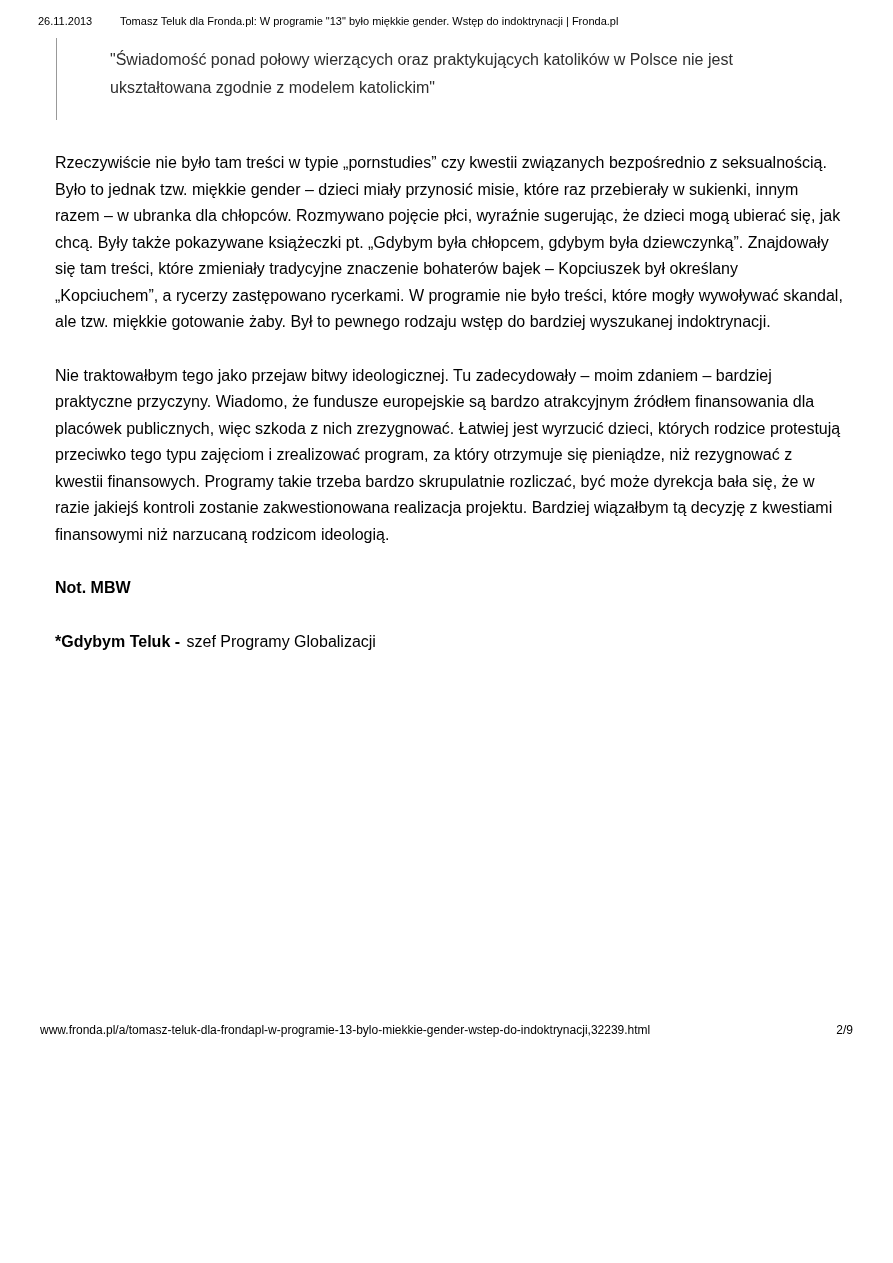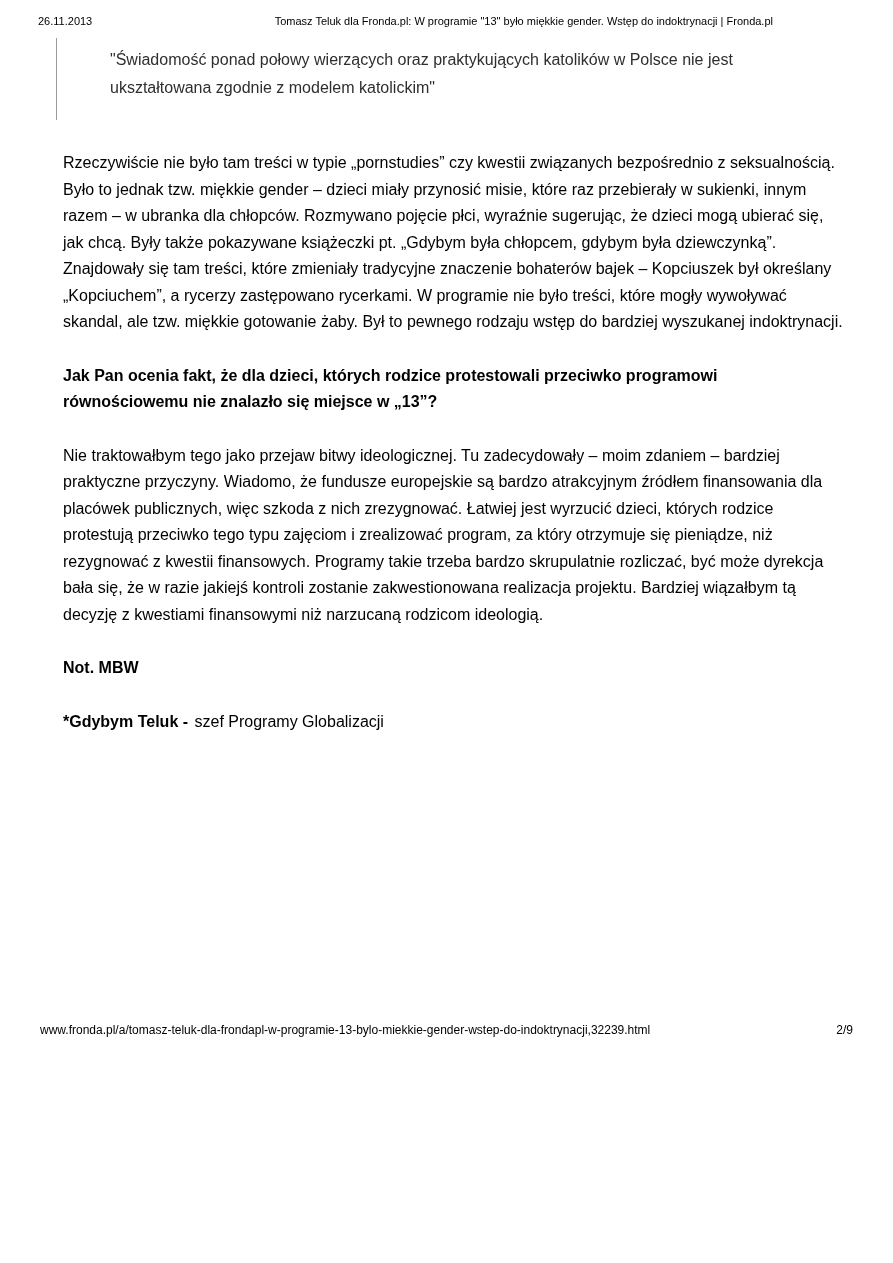--- a/index.html
+++ b/index.html
@@ -28,41 +28,41 @@
     color: #000;
   }
   .print-date {
     position: absolute;
     left: 38px;
     top: 0;
     white-space: nowrap;
   }
   .doc-title {
     display: block;
-    text-align: right;
+    text-align: left;
     padding: 0 120px;
   }
   
   .content {
     position: absolute;
     top: 38px;
     left: 55px;
     right: 50px;
     font-size: 16px;
     line-height: 26.5px;
     color: #000;
   }
   blockquote.pull-quote {
     border-left: 1px solid #999;
     margin: 0 0 30px 1px;
     padding: 8px 52px 18px 53px;
     color: #2e2e2e;
     line-height: 28px;
   }
-  .content p { margin: 0 0 27px 8px; }
+  .content p { margin: 0 0 27px 0; }
   .bold { font-weight: bold; }
   .sig-role { margin-left: 2px; }
   
   .print-footer {
     position: absolute;
     bottom: 20px;
     left: 40px;
     right: 40px;
     display: flex;
     justify-content: space-between;
@@ -81,21 +81,20 @@
     <span class="print-date">26.11.2013</span>
     <span class="doc-title">Tomasz Teluk dla Fronda.pl: W programie "13" było miękkie gender. Wstęp do indoktrynacji | Fronda.pl</span>
   </header>
 
   <main class="content">
 
     <blockquote class="pull-quote">"Świadomość ponad połowy wierzących oraz praktykujących katolików w Polsce nie jest ukształtowana zgodnie z modelem katolickim"</blockquote>
 
     <p>Rzeczywiście nie było tam treści w typie „pornstudies” czy kwestii związanych bezpośrednio z seksualnością. Było to jednak tzw. miękkie gender – dzieci miały przynosić misie, które raz przebierały w sukienki, innym razem – w ubranka dla chłopców. Rozmywano pojęcie płci, wyraźnie sugerując, że dzieci mogą ubierać się, jak chcą. Były także pokazywane książeczki pt. „Gdybym była chłopcem, gdybym była dziewczynką”. Znajdowały się tam treści, które zmieniały tradycyjne znaczenie bohaterów bajek – Kopciuszek był określany „Kopciuchem”, a rycerzy zastępowano rycerkami. W programie nie było treści, które mogły wywoływać skandal, ale tzw. miękkie gotowanie żaby. Był to pewnego rodzaju wstęp do bardziej wyszukanej indoktrynacji.</p>
 
-    <p class="bold">Jak Pan ocenia fakt, że dla dzieci, których rodzice protestowali przeciwko programowi równościowemu nie znalazło się miejsce w „13”?</p>
 
     <p>Nie traktowałbym tego jako przejaw bitwy ideologicznej. Tu zadecydowały – moim zdaniem – bardziej praktyczne przyczyny. Wiadomo, że fundusze europejskie są bardzo atrakcyjnym źródłem finansowania dla placówek publicznych, więc szkoda z nich zrezygnować. Łatwiej jest wyrzucić dzieci, których rodzice protestują przeciwko tego typu zajęciom i zrealizować program, za który otrzymuje się pieniądze, niż rezygnować z kwestii finansowych. Programy takie trzeba bardzo skrupulatnie rozliczać, być może dyrekcja bała się, że w razie jakiejś kontroli zostanie zakwestionowana realizacja projektu. Bardziej wiązałbym tą decyzję z kwestiami finansowymi niż narzucaną rodzicom ideologią.</p>
 
     <p class="bold">Not. MBW</p>
 
     <p>
       <span class="bold">*Gdybym Teluk -</span>
       <span class="sig-role">szef Programy Globalizacji</span>
     </p>
 

